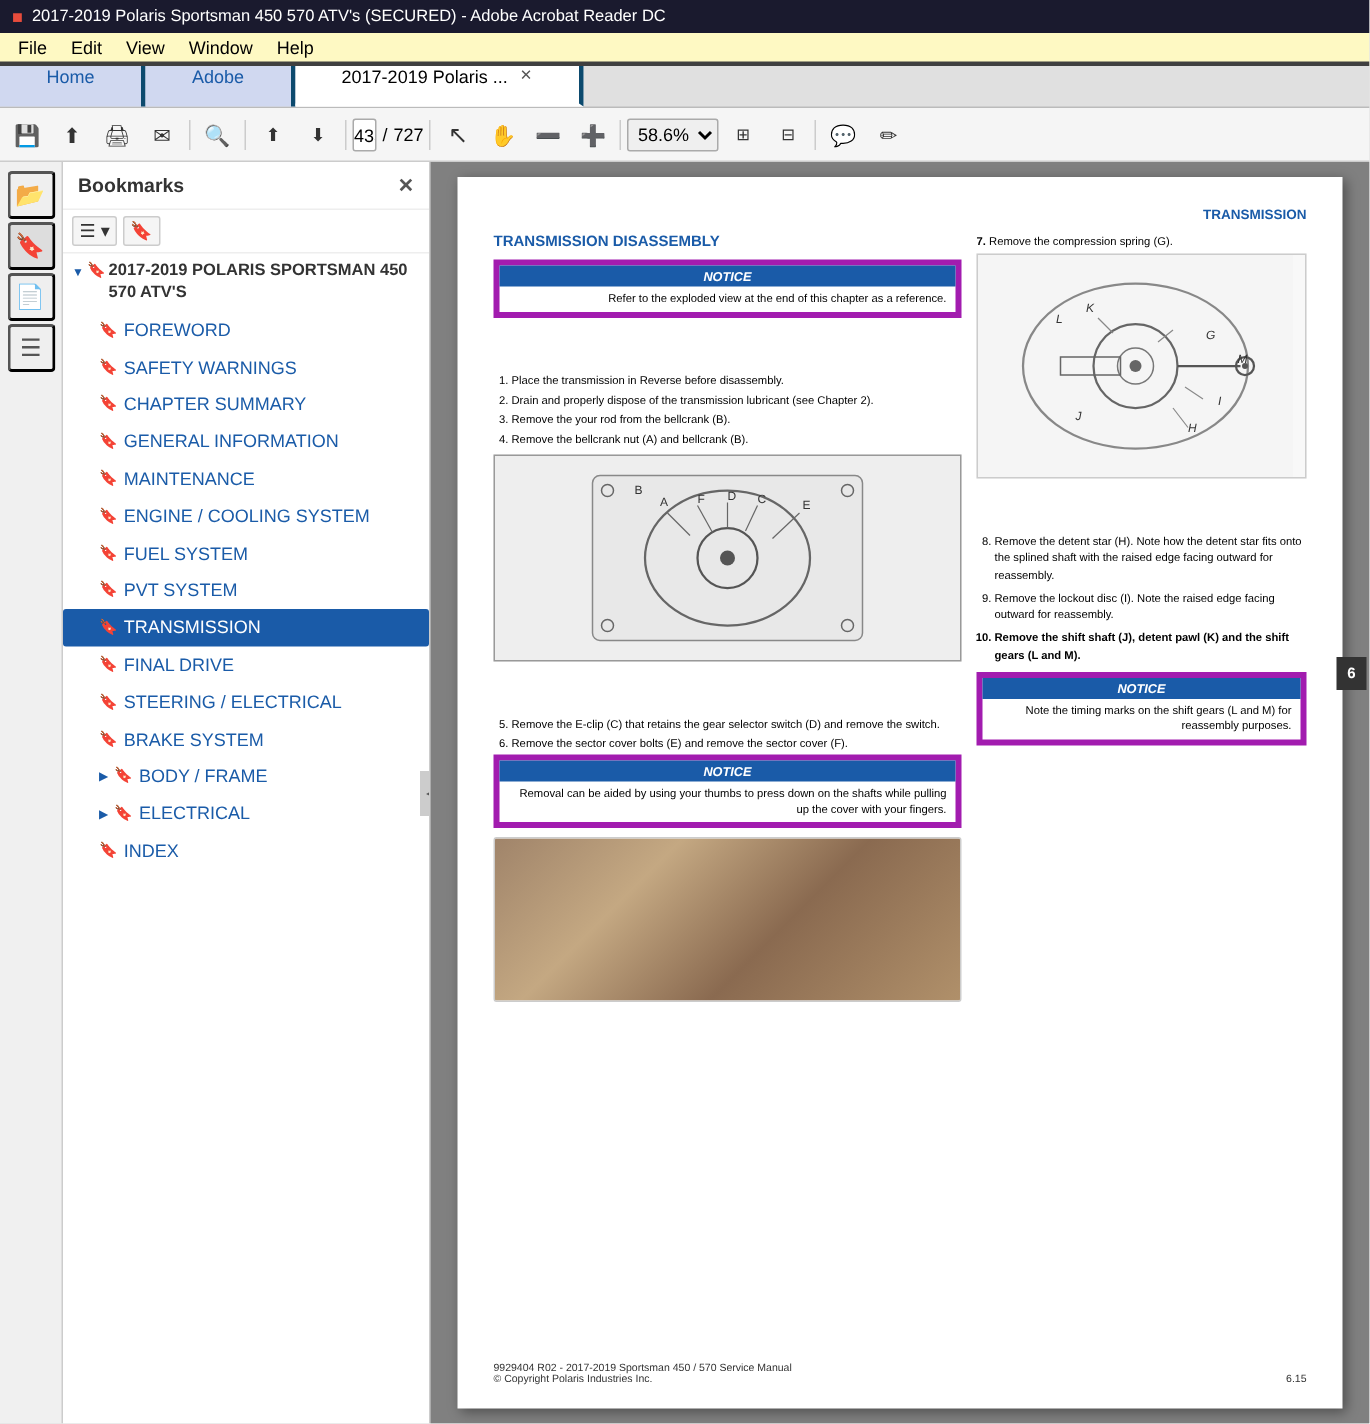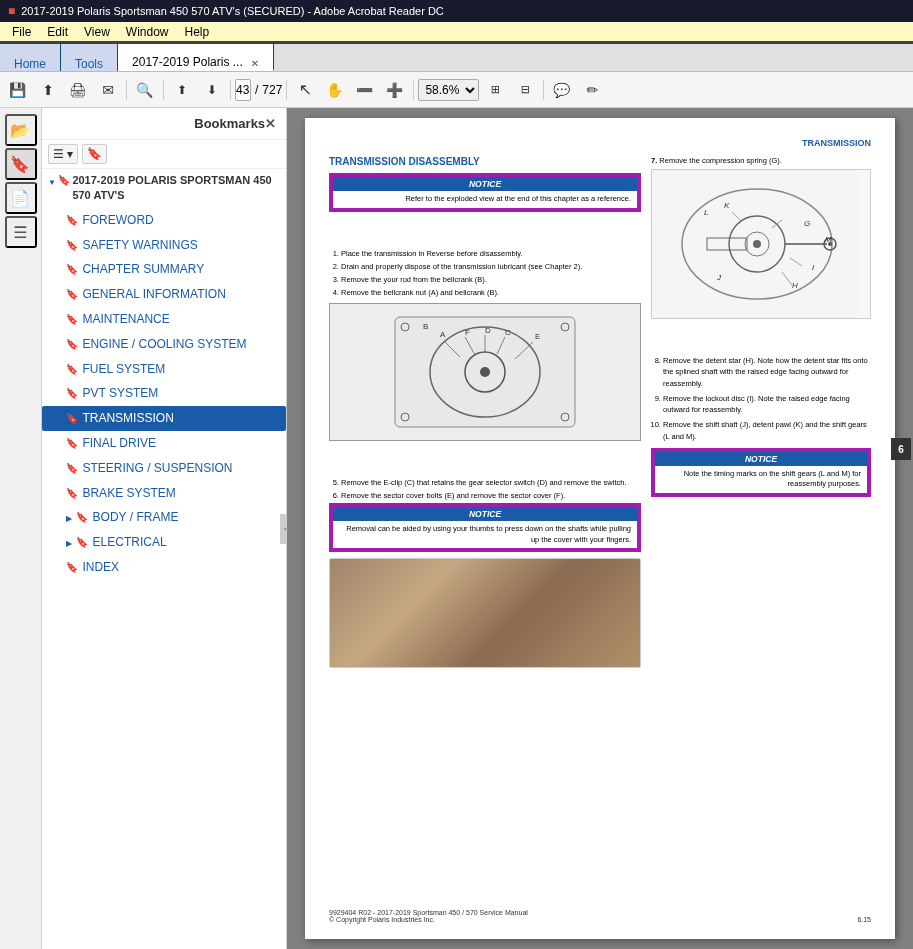--- a/index.html
+++ b/index.html
@@ -35,26 +35,26 @@
 
     
     .tab-bar {
       background: #e0e0e0;
       display: flex;
       height: 28px;
       align-items: stretch;
       border-bottom: 1px solid #bbb;
     }
     .tab {
-      padding: 0 14px;
-      display: flex;
-      align-items: flex-end;
+      padding: 0 31px;
+      display: flex;
+      align-items: flex-start;
       font-size: 12px;
       cursor: pointer;
-      border-right: 1px solid #0c4a6e;
+      border-right: 3px solid #0c4a6e;
       gap: 4px;
     }
     .tab.active {
       background: white;
       border-bottom: 2px solid white;
     }
     .tab.home { background: #d0d8f0; color: #1a5ba8; }
     .tab.tools-tab { background: #d0d8f0; color: #1a5ba8; }
     .tab-close { font-size: 10px; margin-left: 4px; color: #555; }
 
@@ -125,21 +125,21 @@
       width: 245px;
       background: white;
       border-right: 1px solid #ccc;
       display: flex;
       flex-direction: column;
       overflow: hidden;
     }
     .bookmarks-header {
       display: flex;
       align-items: center;
-      justify-content: flex-end;
+      justify-content: space-between;
       padding: 8px 10px;
       border-bottom: 1px solid #eee;
       font-size: 13px;
       font-weight: bold;
       color: #333;
     }
     .bookmarks-toolbar {
       display: flex;
       align-items: center;
       padding: 4px 6px;
@@ -365,21 +365,21 @@
   <span class="menu-item">View</span>
   <span class="menu-item">Window</span>
   <span class="menu-item">Help</span>
 </div>
 
 <div class="tab-bar">
   <div class="tab home">
     <span>Home</span>
   </div>
   <div class="tab tools-tab">
-    <span>Tools</span>
+    <span>Adobe</span>
   </div>
   <div class="tab active">
     <span>2017-2019 Polaris ...</span>
     <span class="tab-close">✕</span>
   </div>
 </div>
 
 <div class="toolbar">
   <button class="tb-btn" title="Save">💾</button>
   <button class="tb-btn">⬆</button>
@@ -477,21 +477,21 @@
       <div class="bm-item bm-indent active">
         <span class="bm-icon">🔖</span>
         <span>TRANSMISSION</span>
       </div>
       <div class="bm-item bm-indent">
         <span class="bm-icon">🔖</span>
         <span>FINAL DRIVE</span>
       </div>
       <div class="bm-item bm-indent">
         <span class="bm-icon">🔖</span>
-        <span>STEERING / SUSPENSION</span>
+        <span>STEERING / ELECTRICAL</span>
       </div>
       <div class="bm-item bm-indent">
         <span class="bm-icon">🔖</span>
         <span>BRAKE SYSTEM</span>
       </div>
       <div class="bm-item bm-indent" style="display:flex; align-items:flex-start; gap:4px;">
         <span class="bm-toggle arrow-right"></span>
         <span class="bm-icon">🔖</span>
         <span>BODY / FRAME</span>
       </div>
@@ -612,21 +612,21 @@
               <line x1="80" y1="42" x2="90" y2="52" stroke="#888" stroke-width="0.8"></line>
               <line x1="130" y1="50" x2="120" y2="58" stroke="#888" stroke-width="0.8"></line>
               <line x1="150" y1="96" x2="138" y2="88" stroke="#888" stroke-width="0.8"></line>
               <line x1="140" y1="115" x2="130" y2="102" stroke="#888" stroke-width="0.8"></line>
             </svg>
           </div>
 
           <ol class="num-list" start="8" style="counter-reset: list-item 7;">
             <li style="margin-bottom:4px;">Remove the detent star (H). Note how the detent star fits onto the splined shaft with the raised edge facing outward for reassembly.</li>
             <li style="margin-bottom:4px;">Remove the lockout disc (I). Note the raised edge facing outward for reassembly.</li>
-            <li style="margin-bottom:4px;">Remove the shift shaft (J), detent pawl (K) and the shift gears (L and M).</li>
+            <li style="margin-bottom:4px;font-weight:bold;">Remove the shift shaft (J), detent pawl (K) and the shift gears (L and M).</li>
           </ol>
 
           <div class="notice-box" style="margin-top: 6px;">
             <div class="notice-header">NOTICE</div>
             <div class="notice-body">Note the timing marks on the shift gears (L and M) for reassembly purposes.</div>
           </div>
 
         </div>
       </div>
 

